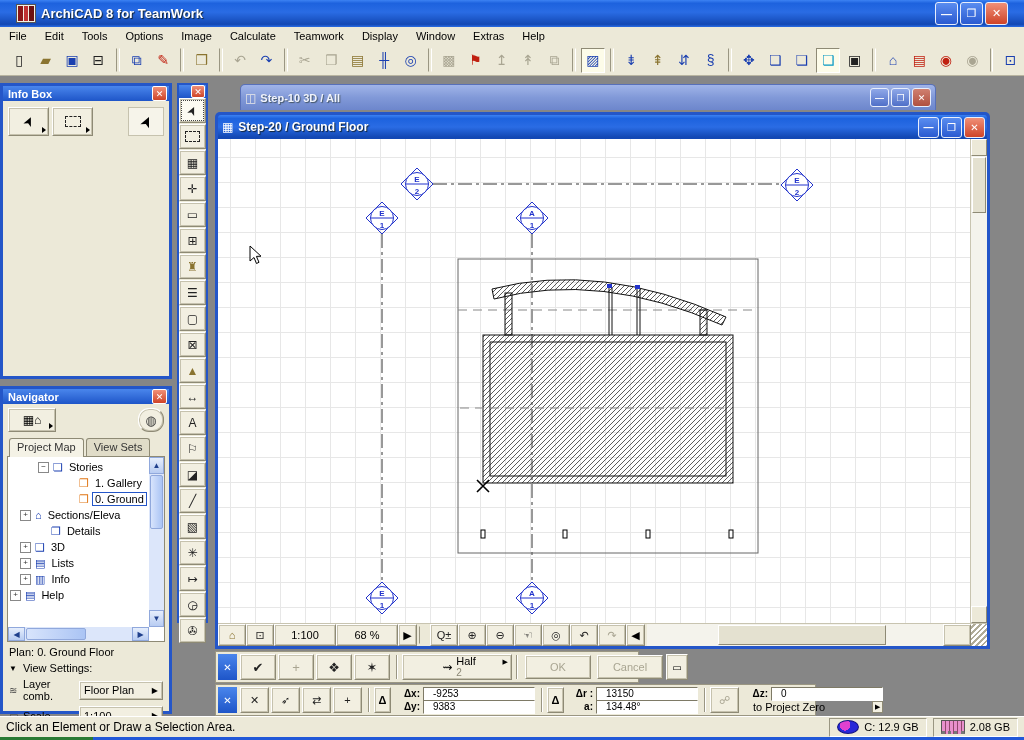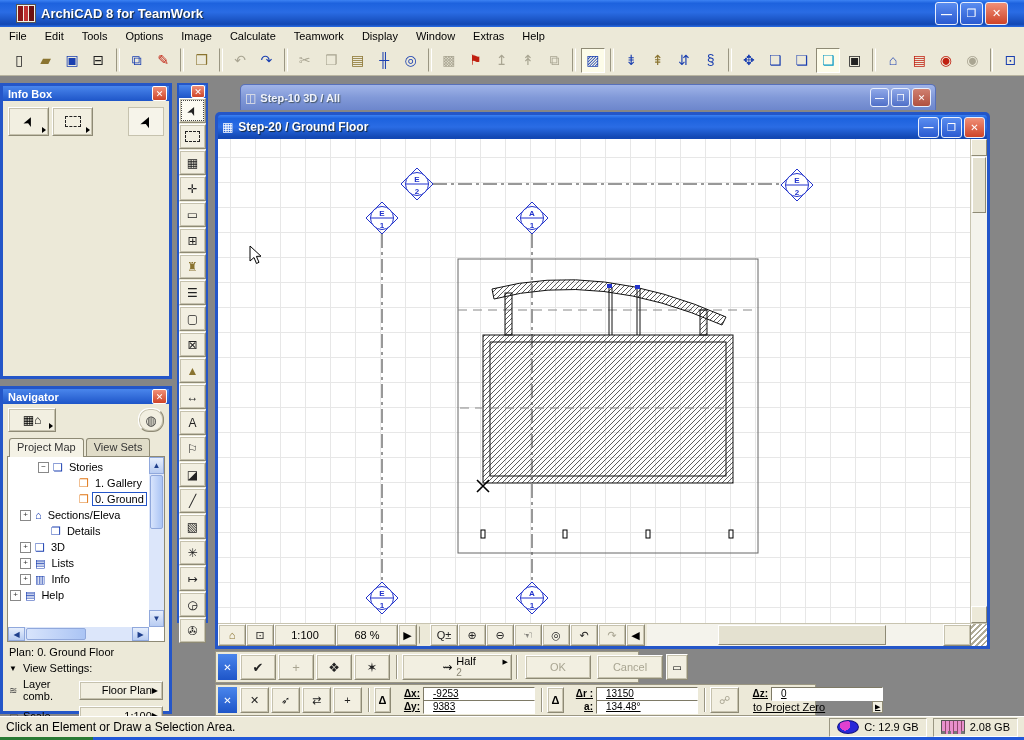--- a/index.html
+++ b/index.html
@@ -92,21 +92,21 @@
   .vscroll .sthumb{height:52px;margin:1px;}
   .hscroll2 .sthumb{width:58px;margin:1px;}
   .vfill{flex:1;}
   #nav-info{padding:4px 6px 0 6px;}
   #nav-plan{margin-bottom:4px;}
   #nav-vs{display:flex;align-items:center;gap:6px;margin-bottom:4px;}
   #nav-vs .tri{font-size:8px;}
   .nav-row{display:flex;align-items:center;margin-bottom:4px;}
   .nav-row .ric{width:14px;font-size:10px;color:#444;}
   .nav-row .rlbl{flex:1;}
-  .drop{width:84px;height:19px;justify-content:flex-end;padding:0 4px;box-sizing:border-box;}
+  .drop{width:84px;height:19px;justify-content:space-between;padding:0 4px;box-sizing:border-box;}
   .drop .arr{font-size:8px;}
 
   
   #inactive-win{position:absolute;left:240px;top:84px;width:696px;height:26px;border-radius:5px 5px 0 0;
     background:linear-gradient(180deg,#a0b4e8 0%,#8199d8 50%,#6d86cc 100%);border:1px solid #5870b8;border-bottom:none;
     display:flex;align-items:center;padding:0 4px;box-sizing:border-box;}
   #inactive-win .wicon{font-size:12px;color:#e8e8e8;margin-right:4px;}
   #inactive-win .wtitle{flex:1;color:#f0f3fc;font-weight:bold;font-size:11px;text-shadow:1px 1px 1px #456;}
   #inactive-win .xpbtn{width:17px;height:17px;font-size:9px;background:linear-gradient(180deg,#8fa8e8,#5070c8);}
   #inactive-win .xpbtn.close{background:linear-gradient(180deg,#d08070,#b05040);}
@@ -152,21 +152,21 @@
   #snapbtn{width:104px;display:flex;align-items:center;padding:1px 2px;flex:none;position:relative;}
   #snapbtn .sg{font-size:12px;margin:0 4px;}
   #snapbtn .stack{display:flex;flex-direction:column;line-height:11px;text-align:left;}
   #snapbtn .stack .v{color:#8a8674;font-size:10px;}
   #snapbtn .arr{position:absolute;right:3px;top:3px;font-size:7px;}
   .okbtn{width:64px;margin:1px 3px;color:#a9a592;flex:none;}
   .endbtn{width:20px;flex:none;font-size:10px;}
   .cosm{width:27px;margin-right:2px;font-size:11px;flex:none;}
   .dbtn{width:15px;flex:none;margin-right:2px;font-size:11px;font-weight:bold;}
   .cogroup{display:flex;flex-direction:column;justify-content:space-between;padding:0 2px;flex:none;}
-  .corow{display:flex;align-items:center;height:13px;text-decoration:underline;}
+  .corow{display:flex;align-items:center;height:13px;}
   .colbl{width:25px;text-align:right;margin-right:3px;font-weight:bold;font-size:10px;}
   .cofield{background:#fff;border:1px solid;border-color:#7e7a66 #fff #fff #7e7a66;height:12px;font-size:10px;padding:0 9px;display:flex;align-items:center;}
   .w90{width:92px;}.w80{width:82px;text-align:right;}
   .greybtn{color:#a9a592;}
   .refrow{display:flex;align-items:center;}
   .refrow .arr{font-size:7px;border:1px solid #8e8a75;background:#f2efe1;padding:1px 2px;margin-left:1px;}
 
   
   #statusbar{position:absolute;left:0;top:716px;width:1024px;height:21px;background:#ece9d8;border-top:1px solid #fff;
     display:flex;align-items:center;font-size:12px;padding:0 6px;box-sizing:border-box;}

